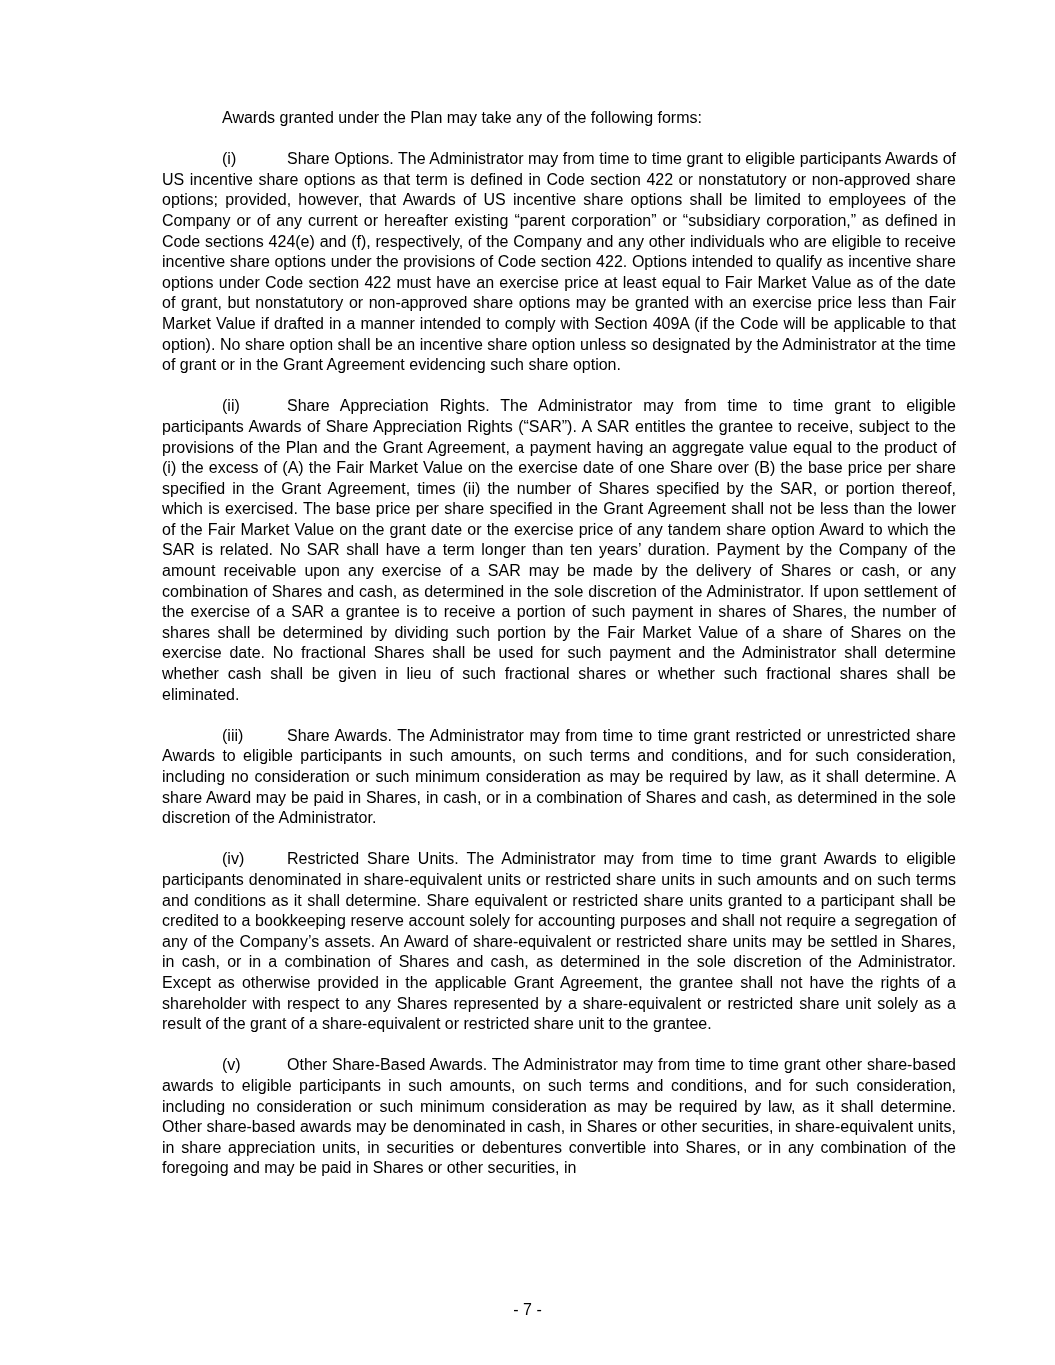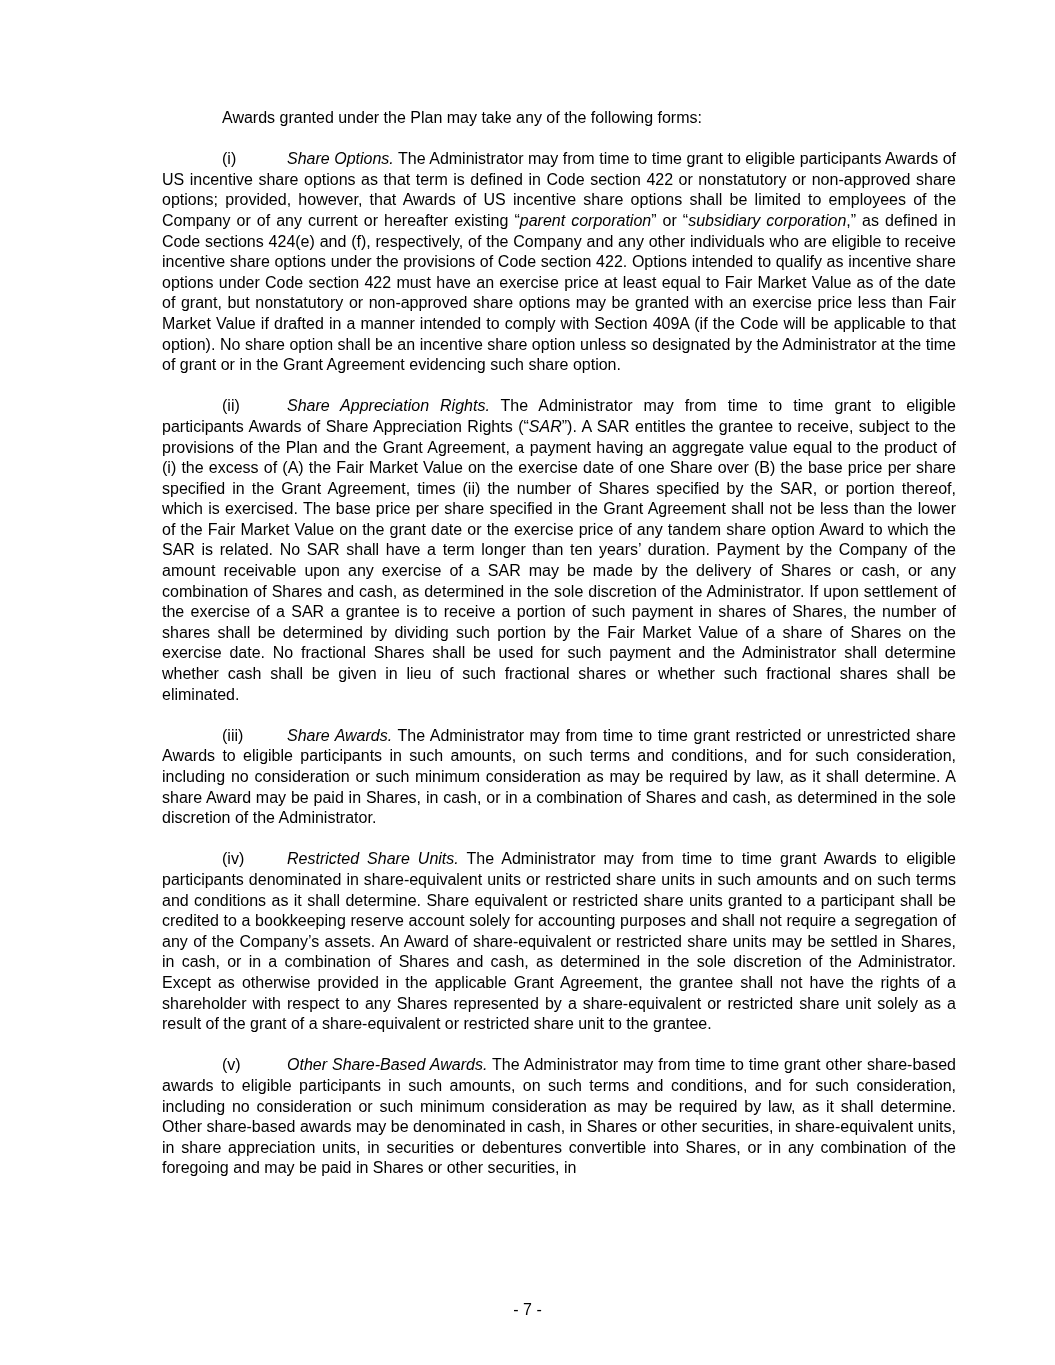--- a/index.html
+++ b/index.html
@@ -35,21 +35,21 @@
   .para {
     margin: 0 0 20.6px 0;
     text-indent: 60px;
   }
   .plabel {
     display: inline-block;
     width: 65px;
     text-indent: 0;
     font-style: normal;
   }
-  .i { font-style: italic; }
+  .i { }
   .u { }
   .n { font-style: normal; }
   .footer {
     position: absolute;
     left: 0;
     top: 1301px;
     width: 1055px;
     text-align: center;
     font-size: 16px;
     color: #000000;

